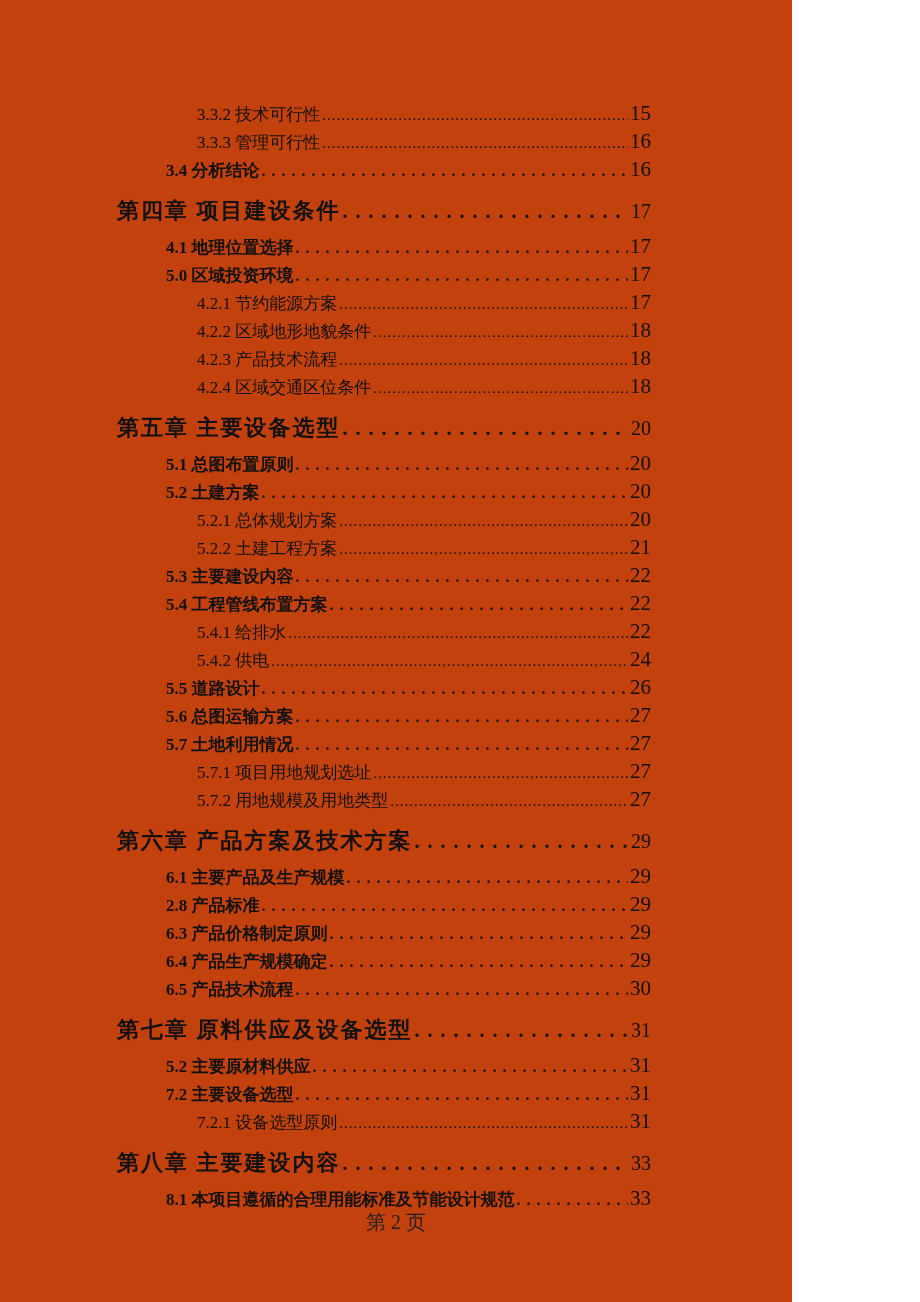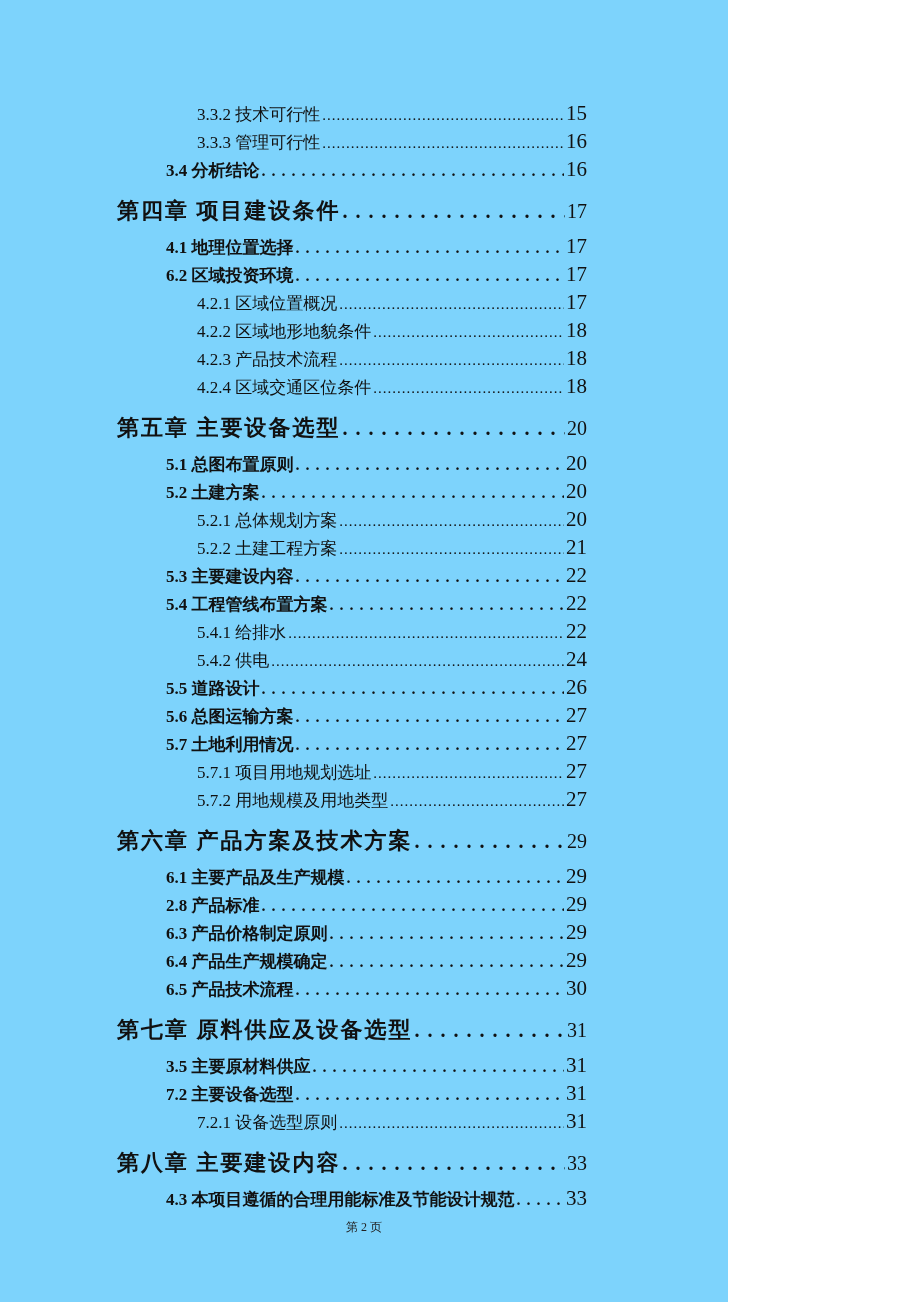--- a/index.html
+++ b/index.html
@@ -2,23 +2,23 @@
 <html><head>
 <meta charset="utf-8">
 <style>
   html, body {
     margin: 0;
     padding: 0;
     background: #ffffff;
   }
   .page {
     position: relative;
-    width: 728px;
+    width: 792px;
     height: 1302px;
-    background: #7dd3fc;
+    background: #c2410c;
     overflow: hidden;
     font-family: "Liberation Serif", "DejaVu Serif", serif;
     color: #111111;
   }
   .toc {
     position: absolute;
     top: 100px;
     left: 117px;
     right: 141px;
   }
@@ -89,21 +89,21 @@
   }
   .row.chapter .pagenum {
     font-size: 20px;
   }
   .footer {
     position: absolute;
     left: 0;
     right: 0;
     bottom: 66px;
     text-align: center;
-    font-size: 12px;
+    font-size: 20px;
     color: #222222;
   }
 </style>
 </head>
 <body>
 
 <div class="page">
   <div class="toc">
       <div class="row subsection">
     <span class="label">3.3.2 技术可行性</span>
@@ -124,26 +124,26 @@
     <span class="label">第四章 项目建设条件</span>
     <span class="leader"></span>
     <span class="pagenum">17</span>
   </div>
       <div class="row section">
     <span class="label">4.1 地理位置选择</span>
     <span class="leader"></span>
     <span class="pagenum">17</span>
   </div>
       <div class="row section">
-    <span class="label">6.2 区域投资环境</span>
-    <span class="leader"></span>
-    <span class="pagenum">17</span>
-  </div>
-      <div class="row subsection">
-    <span class="label">4.2.1 区域位置概况</span>
+    <span class="label">5.0 区域投资环境</span>
+    <span class="leader"></span>
+    <span class="pagenum">17</span>
+  </div>
+      <div class="row subsection">
+    <span class="label">4.2.1 节约能源方案</span>
     <span class="leader"></span>
     <span class="pagenum">17</span>
   </div>
       <div class="row subsection">
     <span class="label">4.2.2 区域地形地貌条件</span>
     <span class="leader"></span>
     <span class="pagenum">18</span>
   </div>
       <div class="row subsection">
     <span class="label">4.2.3 产品技术流程</span>
@@ -254,39 +254,39 @@
     <span class="label">6.5 产品技术流程</span>
     <span class="leader"></span>
     <span class="pagenum">30</span>
   </div>
       <div class="row chapter">
     <span class="label">第七章 原料供应及设备选型</span>
     <span class="leader"></span>
     <span class="pagenum">31</span>
   </div>
       <div class="row section">
-    <span class="label">3.5 主要原材料供应</span>
+    <span class="label">5.2 主要原材料供应</span>
     <span class="leader"></span>
     <span class="pagenum">31</span>
   </div>
       <div class="row section">
     <span class="label">7.2 主要设备选型</span>
     <span class="leader"></span>
     <span class="pagenum">31</span>
   </div>
       <div class="row subsection">
     <span class="label">7.2.1 设备选型原则</span>
     <span class="leader"></span>
     <span class="pagenum">31</span>
   </div>
       <div class="row chapter">
     <span class="label">第八章 主要建设内容</span>
     <span class="leader"></span>
     <span class="pagenum">33</span>
   </div>
       <div class="row section">
-    <span class="label">4.3 本项目遵循的合理用能标准及节能设计规范</span>
+    <span class="label">8.1 本项目遵循的合理用能标准及节能设计规范</span>
     <span class="leader"></span>
     <span class="pagenum">33</span>
   </div>
     </div>
   <div class="footer">第 2 页</div>
 </div>
 
 </body></html>

